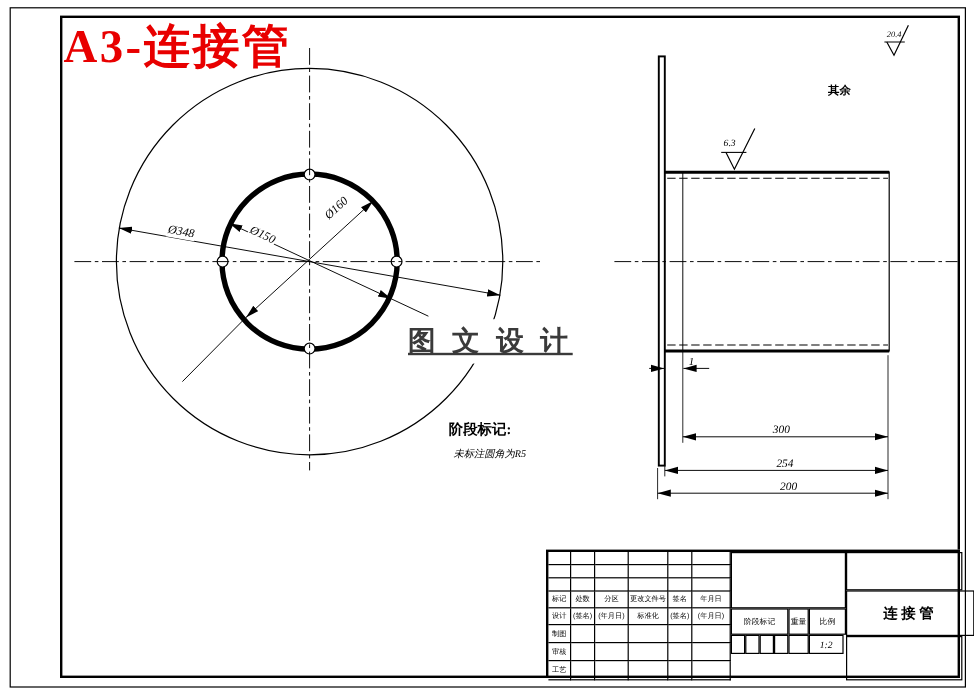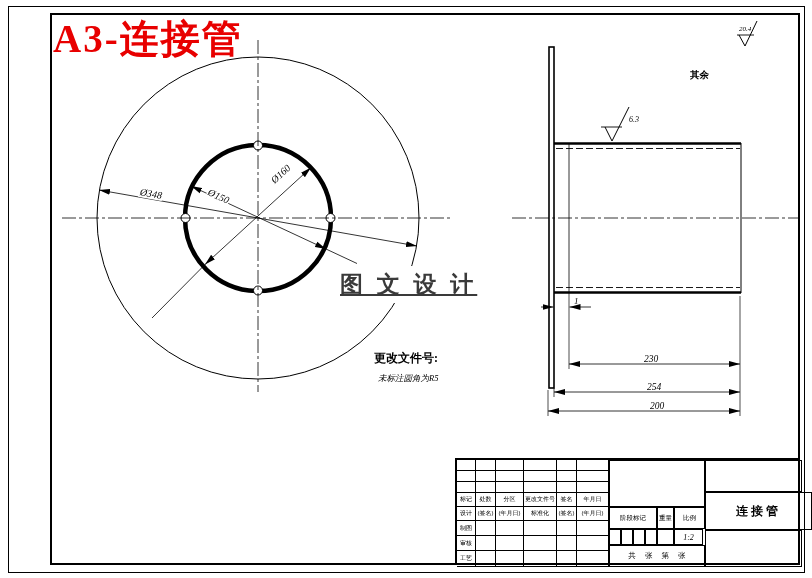--- a/index.html
+++ b/index.html
@@ -15,21 +15,21 @@
           color:#e80000;letter-spacing:2px;z-index:4;}
   .dim{font:italic 10px "Liberation Serif",serif;}
   .dia-label{background:#fff;padding:0 1px;transform-origin:left top;}
   #dia-outer-label{left:140px;top:186px;transform:rotate(10deg);}
   #dia-inner-label{left:210px;top:186px;transform:rotate(25deg);}
   #dia-mid-label{left:268px;top:178px;transform:rotate(-43deg);}
   #watermark{left:332px;top:266px;font:bold 23px "Liberation Serif",serif;
           color:#3a3a3a;letter-spacing:4px;background:#fff;padding:3px 8px;z-index:2;text-decoration:underline;}
   #tech-req-heading{left:374px;top:350px;font:bold 12px "Liberation Serif",serif;}
   #tech-req-note{left:378px;top:373px;font:italic 8.5px "Liberation Serif",serif;}
-  #rough-value{left:629px;top:115px;font:italic 8px "Liberation Serif",serif;}
+  #rough-value{left:603px;top:115px;font:italic 8px "Liberation Serif",serif;}
   #surface-prefix{left:690px;top:28px;font:bold 9.5px "Liberation Serif",serif;margin-top:41px;}
   #surface-value{left:739px;top:25px;font:italic 7px "Liberation Serif",serif;}
   #dim-small{left:574px;top:296px;font:italic 9px "Liberation Serif",serif;}
   #dim-inner{left:644px;top:354px;}
   #dim-mid{left:647px;top:382px;}
   #dim-total{left:650px;top:401px;}
   .dim9{font:italic 9.5px "Liberation Serif",serif;}
 
   
   #title-block{position:absolute;left:455px;top:458px;width:345px;height:107px;
@@ -110,29 +110,29 @@
   </svg>
 
   <div class="txt" id="drawing-title">A3-连接管</div>
 
   <div class="txt dim dia-label" id="dia-outer-label">Ø348</div>
   <div class="txt dim dia-label" id="dia-inner-label">Ø150</div>
   <div class="txt dim dia-label" id="dia-mid-label">Ø160</div>
 
   <div class="txt" id="watermark">图 文 设 计</div>
 
-  <div class="txt" id="tech-req-heading">更改文件号:</div>
+  <div class="txt" id="tech-req-heading">阶段标记:</div>
   <div class="txt" id="tech-req-note">未标注圆角为R5</div>
 
   <div class="txt" id="rough-value">6.3</div>
   <div class="txt" id="surface-prefix">其余</div>
   <div class="txt" id="surface-value">20.4</div>
 
   <div class="txt dim9" id="dim-small">1</div>
-  <div class="txt dim9" id="dim-inner">230</div>
+  <div class="txt dim9" id="dim-inner">300</div>
   <div class="txt dim9" id="dim-mid">254</div>
   <div class="txt dim9" id="dim-total">200</div>
 
   <div id="title-block">
 
     <div class="tb-row">
       <div class="tb-cell c1 rh1"></div>
         <div class="tb-cell c2 rh1"></div>
         <div class="tb-cell c3 rh1"></div>
         <div class="tb-cell c4 rh1"></div>
@@ -199,19 +199,18 @@
     <div class="tb-abs" style="left:152px;top:0;width:96px;height:47px"></div>
     <div class="tb-abs" style="left:152px;top:47px;width:48px;height:22px">阶段标记</div>
     <div class="tb-abs" style="left:200px;top:47px;width:17px;height:22px">重量</div>
     <div class="tb-abs" style="left:217px;top:47px;width:31px;height:22px">比例</div>
     <div class="tb-abs" style="left:152px;top:69px;width:12px;height:16px"></div>
     <div class="tb-abs" style="left:164px;top:69px;width:12px;height:16px"></div>
     <div class="tb-abs" style="left:176px;top:69px;width:12px;height:16px"></div>
     <div class="tb-abs" style="left:188px;top:69px;width:12px;height:16px"></div>
     <div class="tb-abs" style="left:200px;top:69px;width:17px;height:16px"></div>
     <div class="tb-abs" id="tb-scale-value" style="left:217px;top:69px;width:29px;height:16px">1:2</div>
-    <div class="tb-abs" id="tb-sheet-note" style="left:152px;top:85px;width:96px;height:22px">共 张 第 张</div>
 
     <div class="tb-abs" style="left:248px;top:0;width:97px;height:32px"></div>
     <div class="tb-abs" id="tb-part-name" style="left:248px;top:32px;width:107px;height:38px">连接管</div>
     <div class="tb-abs" style="left:248px;top:70px;width:97px;height:37px"></div>
   </div>
 </div>
 
 </body></html>

